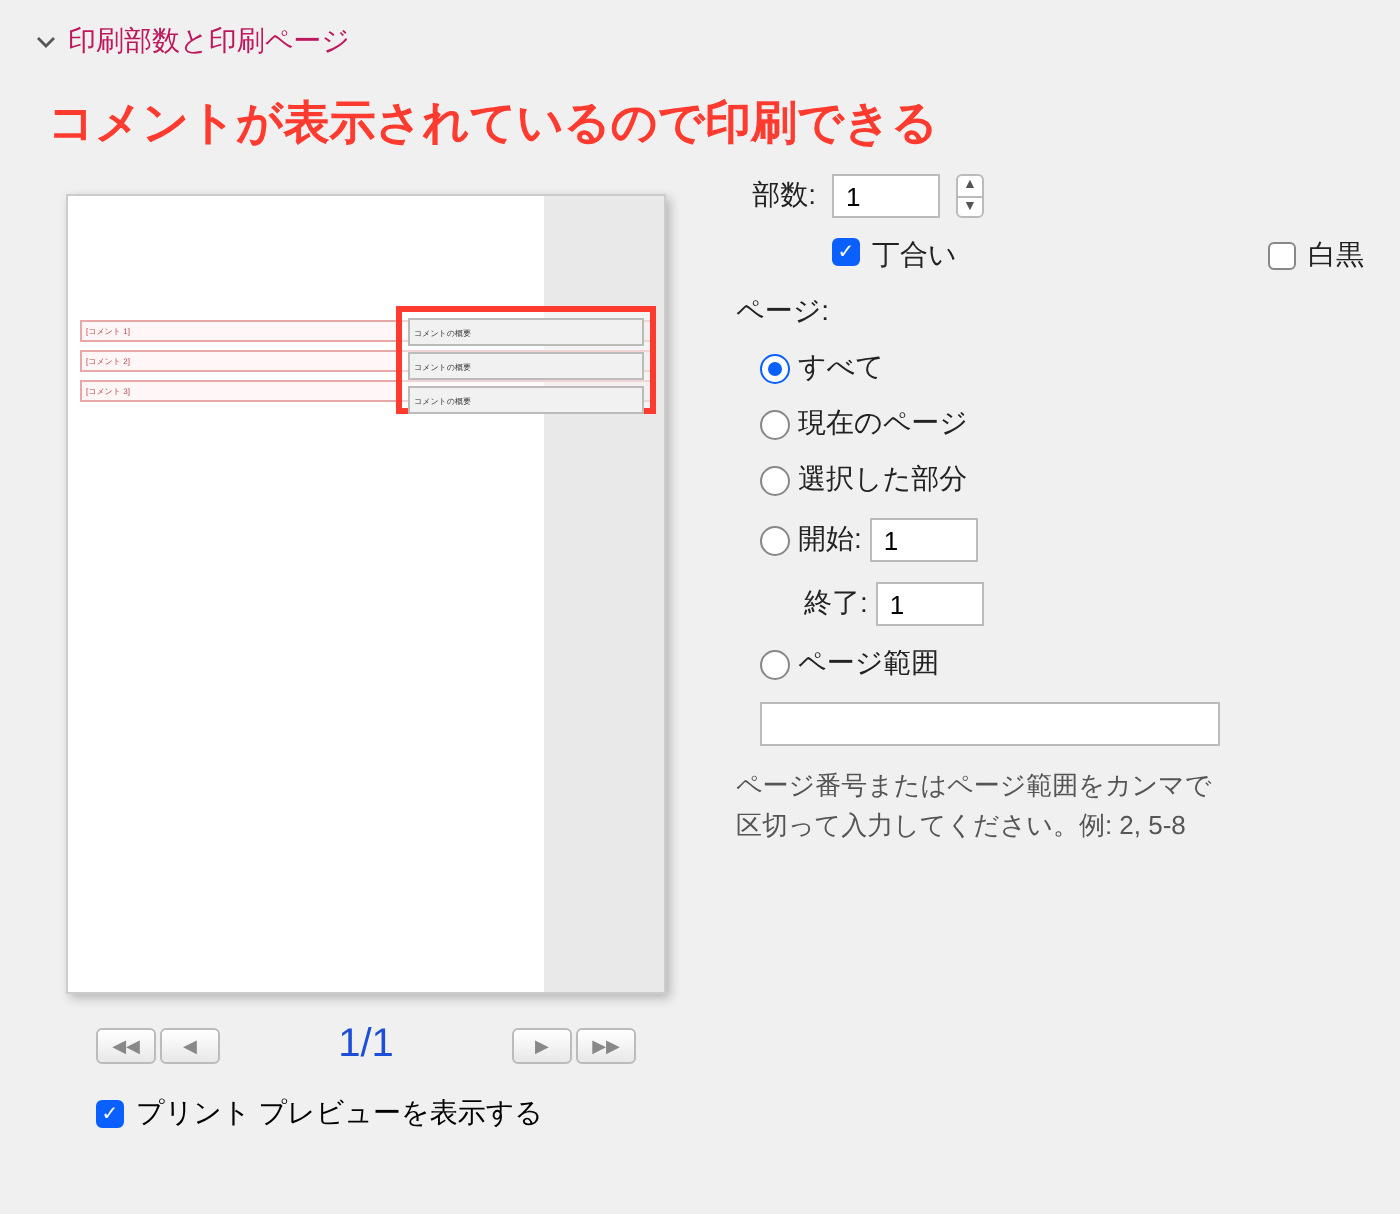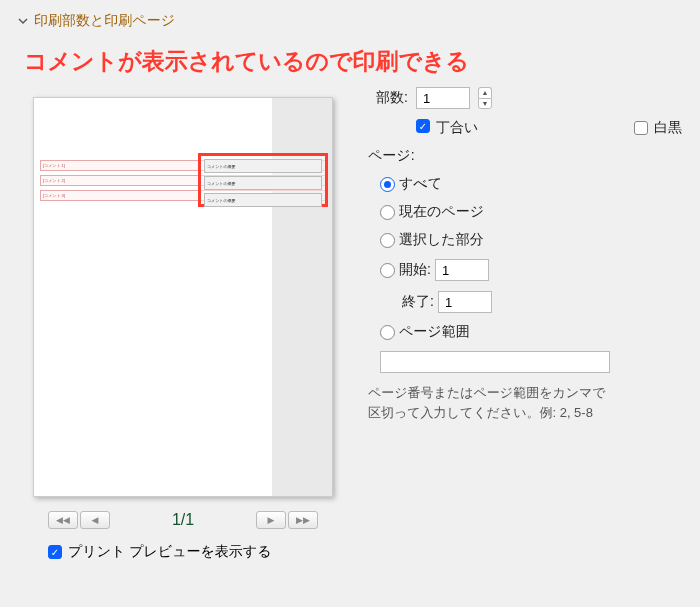--- a/index.html
+++ b/index.html
@@ -1,35 +1,35 @@
 <!DOCTYPE html>
 <html><head>
 <meta charset="utf-8">
 <style>
   * { box-sizing: border-box; font-family: -apple-system, "Hiragino Sans", "Helvetica Neue", sans-serif; }
   body { margin: 0; background: #f0f0f0; width: 700px; height: 607px; overflow: hidden; }
   .panel { background: #f0f0f0; width: 700px; height: 607px; padding: 12px 18px; position: relative; }
-  .section-header { display: flex; align-items: center; gap: 6px; font-size: 14px; color: #a16207; }
+  .section-header { display: flex; align-items: center; gap: 6px; font-size: 14px; color: #be185d; }
   .chev { width: 10px; height: 10px; display: inline-flex; align-items: center; justify-content: center; }
   .annotation { color: #ff3b30; font-size: 23px; font-weight: 600; margin: 16px 0 10px 6px; }
   .body-row { display: flex; gap: 20px; }
   .preview-col { width: 330px; flex: 0 0 auto; }
   .controls-col { flex: 1 1 auto; font-size: 14px; color: #222; }
 
   .page { width: 300px; height: 400px; background: #fff; border: 1px solid #ccc; box-shadow: 2px 2px 5px rgba(0,0,0,0.25); position: relative; margin: 10px auto 14px; }
   .page-margin { position: absolute; top: 0; right: 0; width: 60px; height: 100%; background: #e9e9e9; }
   .page-lines { position: absolute; top: 62px; left: 6px; right: 6px; }
   .line-row { border: 1px solid #e7a8a8; background: rgba(255,0,0,0.03); height: 11px; margin-bottom: 4px; position: relative; font-size: 4px; color: #b44; padding-left: 2px; display:flex; align-items:center;}
   .comment-box { position: absolute; top: 55px; right: 4px; width: 130px; height: 54px; border: 3px solid #ff3b30; background: rgba(255,255,255,0.5); }
   .comment-item { height: 14px; margin: 3px 3px 1px; font-size: 4px; color:#333; background:#f1f1f1; border:1px solid #bbb; display:flex; align-items:center; padding:0 2px; white-space:nowrap; overflow:hidden;}
   
   .nav-row { display:flex; align-items:center; justify-content:space-between; padding: 0 30px; }
   .nav-btns { display:flex; gap:2px; }
   .nav-btn { width:30px; height:18px; background:linear-gradient(#fff,#e8e8e8); border:1px solid #bbb; border-radius:3px; display:flex; align-items:center; justify-content:center; color:#888; font-size:9px; }
-  .pg-num { font-size: 16px; color:#14532d; }
+  .pg-num { font-size: 20px; color:#1d4ed8; }
 
   .chk-row { display:flex; align-items:center; gap:6px; margin-top: 14px; margin-left: 30px; font-size:14px; }
   .checkbox { width:14px; height:14px; border-radius:3px; border:1px solid #888; background:#fff; display:flex; align-items:center; justify-content:center; font-size:10px; color:#fff; flex:0 0 auto;}
   .checkbox.checked { background:#0a5fff; border-color:#0a5fff; }
   .checkbox.checked::after { content:"✓"; }
 
   .ctrl-row { display:flex; align-items:center; gap:8px; margin-bottom: 10px; }
   .lbl { white-space:nowrap; }
   .lbl-r { text-align:right; min-width:40px; }
   .num-input { border:1px solid #bbb; background:#fff; height:22px; width:54px; padding:2px 6px; font-size:13px; }

